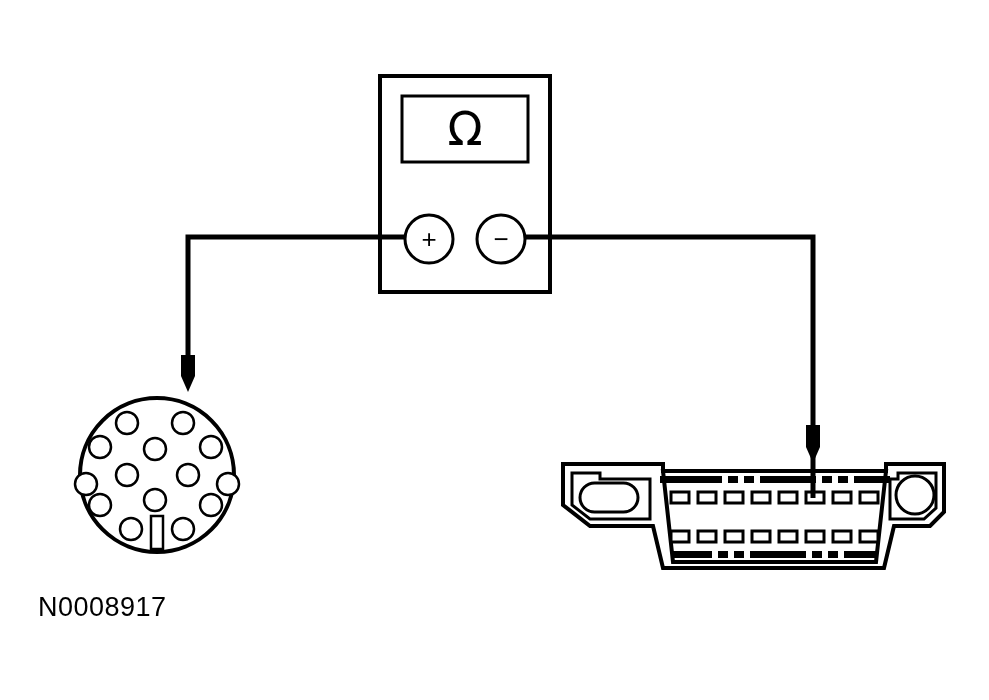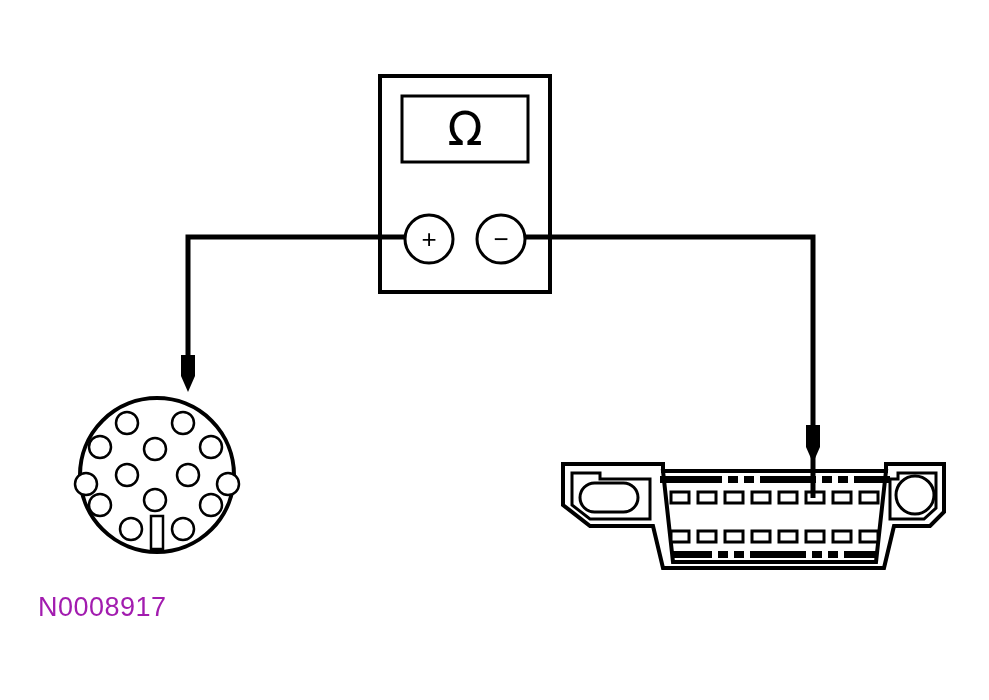--- a/index.html
+++ b/index.html
@@ -23,21 +23,21 @@
     width: 989px;
     height: 700px;
   }
   .fig-label {
     position: absolute;
     left: 38px;
     top: 592px;
     font-family: "Liberation Sans", sans-serif;
     font-size: 27px;
     letter-spacing: 0.5px;
-    color: #a21caf;
+    color: #000000;
     white-space: nowrap;
   }
   .omega-text {
     font-family: "DejaVu Sans", sans-serif;
     font-size: 46px;
     fill: #000000;
   }
   .sign-text {
     font-family: "Liberation Sans", sans-serif;
     font-size: 26px;

